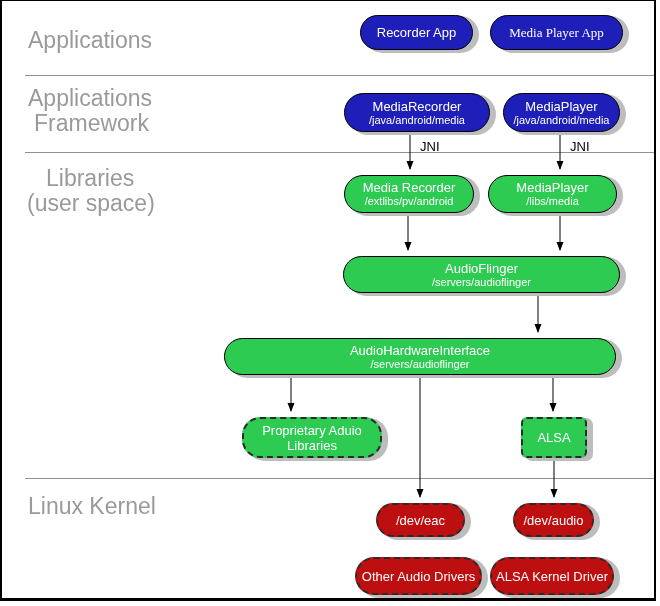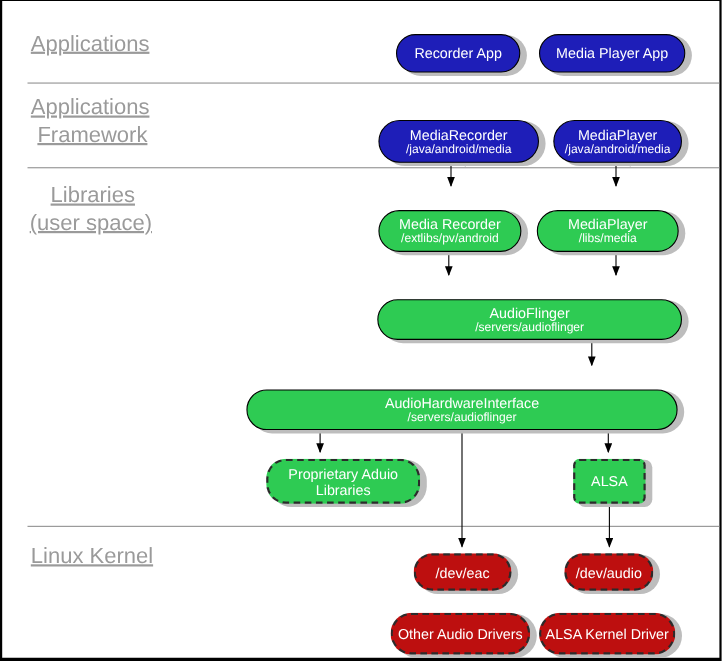--- a/index.html
+++ b/index.html
@@ -6,46 +6,46 @@
   .stage{
     position:relative;width:660px;height:606px;background:#ffffff;
     font-family:"Liberation Sans","DejaVu Sans",sans-serif;overflow:hidden;
   }
   .frame{
     position:absolute;left:0;top:0;width:656px;height:601px;box-sizing:border-box;
     border:2px solid #000;border-top-width:1px;border-bottom-width:3px;
   }
   .sep{position:absolute;left:25px;width:629px;height:0;border-top:1px solid #919191;}
   .sep-1{top:75px;} .sep-2{top:152px;} .sep-3{top:478px;}
-  .layer-label{position:absolute;color:var(--label,#9a9a9a);font-size:20px;line-height:25px;text-decoration:underline;}
+  .layer-label{position:absolute;color:var(--label,#9a9a9a);font-size:23px;line-height:25px;}
   .ll-1{left:28px;top:28px;}
   .ll-2{left:28px;top:86px;}
   .ll-2 .line2{padding-left:6px;}
   .ll-3{left:27px;top:166px;}
   .ll-3 .line1{padding-left:19px;}
   .ll-4{left:28px;top:494px;}
   .node{
     position:absolute;box-sizing:border-box;display:flex;flex-direction:column;
     align-items:center;justify-content:center;text-align:center;color:#fff;
     border-radius:20px;box-shadow:5px 2px 0 1px var(--shadow,#bdbdbd);
   }
-  .solid{border:1.5px solid #000;margin-top:16px;}
+  .solid{border:1.5px solid #000;}
   .dashed{border:2px dashed #2b2b2b;}
   .blue{background:var(--app,#1e1eb8);}
   .green{background:var(--lib,#2ecb53);}
   .red{background:var(--kernel,#bd0f0f);text-align:center;}
   .title{font-size:13px;line-height:15px;}
   .path{font-size:11px;line-height:13px;}
   .jni{position:absolute;font-size:13px;color:#000;}
   .jni-left{left:420px;top:139px;}
   .jni-right{left:570px;top:139px;}
   svg.connectors{position:absolute;left:0;top:0;pointer-events:none;}
   
   .n-recorder-app{left:360px;top:15px;width:113px;height:35px;}
-  .n-media-player-app{left:490px;top:15px;width:133px;height:35px;}
+  .n-media-player-app{left:490px;top:15px;width:133px;height:35px;font-family:Liberation Serif, serif;}
   .n-media-recorder-fw{left:344px;top:93px;width:146px;height:39px;}
   .n-media-player-fw{left:503px;top:93px;width:117px;height:39px;}
   .n-media-recorder-lib{left:344px;top:175px;width:130px;height:38px;text-align:right;}
   .n-media-player-lib{left:488px;top:175px;width:129px;height:38px;}
   .n-audio-flinger{left:343px;top:256px;width:277px;height:37px;}
   .n-ahi{left:224px;top:338px;width:392px;height:37px;}
   .n-proprietary{left:222px;top:417px;width:140px;height:41px;border-radius:18px;margin-left:20px;}
   .n-alsa{left:521px;top:417px;width:66px;height:41px;border-radius:6px;}
   .n-dev-eac{left:376px;top:503px;width:89px;height:34px;border-radius:17px;}
   .n-dev-audio{left:513px;top:503px;width:81px;height:34px;border-radius:17px;}

